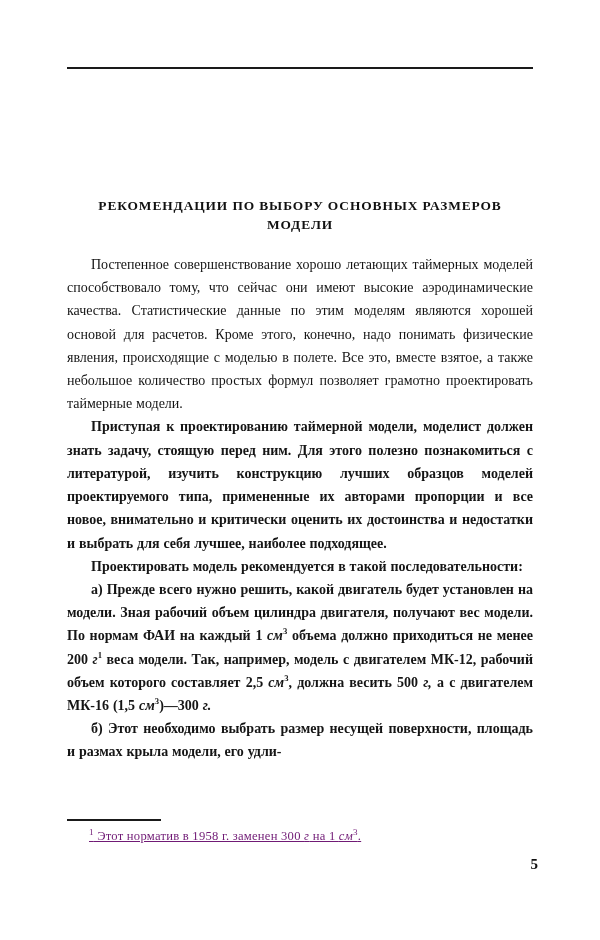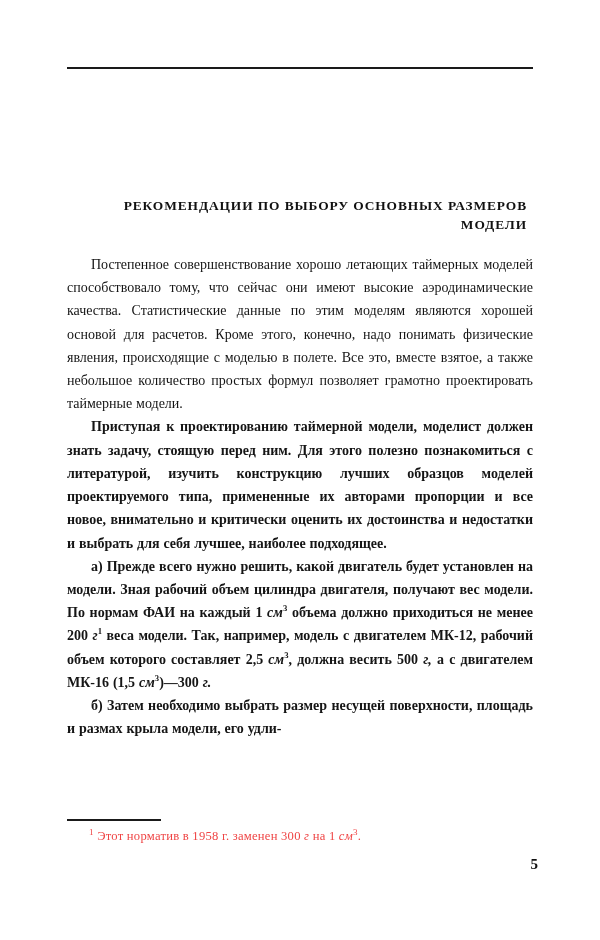--- a/index.html
+++ b/index.html
@@ -45,21 +45,21 @@
     text-align: center;
     margin: 0 0 30px 0;
     line-height: 1.25;
     color: #111;
   }
 
   h2.section-title {
     font-size: 13.4px;
     font-weight: bold;
     letter-spacing: 0.9px;
-    text-align: right;
+    text-align: center;
     margin: 0 0 19px 0;
     line-height: 1.42;
     color: #111;
     padding: 0 6px;
   }
 
   p.body-par {
     font-size: 14px;
     line-height: 23.2px;
     text-align: justify;
@@ -102,21 +102,22 @@
     background: #1a1a1a;
     margin: 0 0 7px 0;
   }
 
   p.footnote {
     font-size: 12.6px;
     line-height: 16px;
     margin: 0;
     padding-left: 22px;
     letter-spacing: 0.25px;
-    color: #ef4444;
+    color: #701a75;
+    text-decoration: underline;
   }
 
   p.footnote sup { font-size: 0.72em; }
 
   
   .folio {
     position: absolute;
     right: 62px;
     top: 856px;
     font-size: 15px;
@@ -133,24 +134,25 @@
 
   <div class="content">
 
 
     <h2 class="section-title">РЕКОМЕНДАЦИИ ПО ВЫБОРУ ОСНОВНЫХ РАЗМЕРОВ МОДЕЛИ</h2>
 
     <p class="body-par"><span class="indent"></span><span>Постепенное совершенствование хорошо летающих таймерных моделей способствовало тому, что сейчас они имеют высокие аэродинамические качества. Статистические данные по этим моделям являются хорошей основой для расчетов. Кроме этого, конечно, надо понимать физические явления, происходящие с моделью в полете. Все это, вместе взятое, а также небольшое количество простых формул позволяет грамотно проектировать таймерные модели.</span></p>
 
     <p class="body-par"><span class="indent"></span><span>Приступая к проектированию таймерной модели, моделист должен знать задачу, стоящую перед ним. Для этого полезно познакомиться с литературой, изучить конструкцию лучших образцов моделей проектируемого типа, примененные их авторами пропорции и все новое, внимательно и критически оценить их достоинства и недостатки и выбрать для себя лучшее, наиболее подходящее.</span></p>
 
+    <p class="body-par"><span class="indent"></span><span>Проектировать модель рекомендуется в такой последовательности:</span></p>
 
     <p class="body-par"><span class="indent"></span><span>а) Прежде всего нужно решить, какой двигатель будет установлен на модели. Зная рабочий объем цилиндра двигателя, получают вес модели. По нормам ФАИ на каждый 1 </span><i class="unit">см</i><sup>3</sup><span> объема должно приходиться не менее 200 </span><i class="unit">г</i><sup>1</sup><span> веса модели. Так, например, модель с двигателем МК-12, рабочий объем которого составляет 2,5 </span><i class="unit">см</i><sup>3</sup><span>, должна весить 500 </span><i class="unit">г,</i><span> а с двигателем МК-16 (1,5 </span><i class="unit">см</i><sup>3</sup><span>)—300 </span><i class="unit">г.</i></p>
 
-    <p class="body-par"><span class="indent"></span><span>б) Затем необходимо выбрать размер несущей поверхности, площадь и размах крыла модели, его удли-</span></p>
+    <p class="body-par"><span class="indent"></span><span>б) Этот необходимо выбрать размер несущей поверхности, площадь и размах крыла модели, его удли-</span></p>
 
   </div>
 
   <div class="footnote-area">
     <div class="footnote-rule"></div>
     <p class="footnote"><sup>1</sup><span> Этот норматив в 1958 г. заменен 300 </span><i class="unit">г</i><span> на 1 </span><i class="unit">см</i><sup>3</sup><span>.</span></p>
   </div>
 
   <div class="folio">5</div>
 

